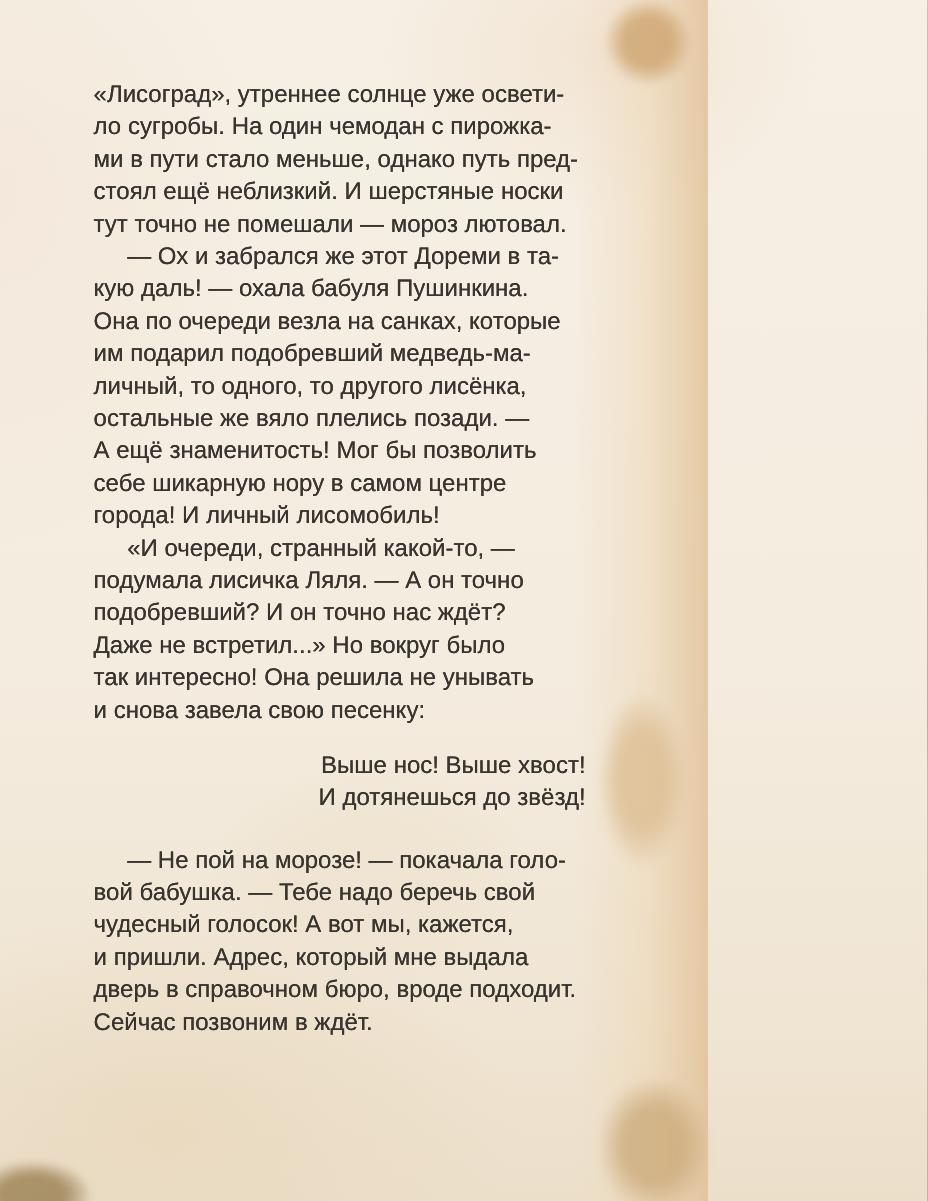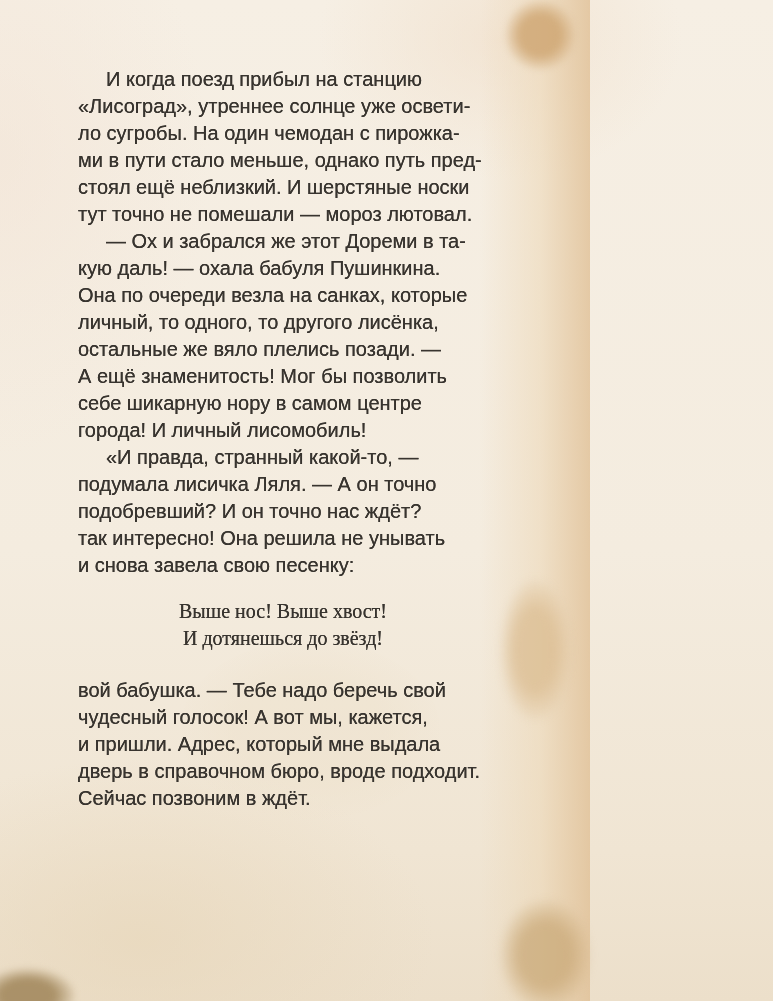--- a/index.html
+++ b/index.html
@@ -66,21 +66,21 @@
     linear-gradient(180deg,#f6efe4 0%,#f4ecdf 55%,#f0e5d3 85%,#ecdfca 100%);}
   .stain{position:absolute;border-radius:50%;}
   
   #story-text{
     position:absolute;left:78px;top:66px;width:445px;
     color:#38342f;font-size:20px;line-height:27px;
     text-shadow:0 0 .4px #38342f;
   }
   #story-text .line{height:27px;white-space:nowrap;}
   #story-text .indent{padding-left:28px;}
-  #story-text .verse{text-align:center;margin:19px 35px 25px 0;font-family:Liberation Serif, serif;}
+  #story-text .verse{text-align:right;margin:19px 35px 25px 0;}
 </style>
 </head>
 <body>
 
 <div id="page">
 
   <div id="photo">
 
     <div class="branchstroke" style="left:95px;top:-15px;width:230px;height:46px;transform:rotate(38deg);
                 background:radial-gradient(ellipse,#cfcec6 55%,rgba(207,206,198,0) 75%);opacity:.7;"></div>
@@ -139,49 +139,51 @@
          background:linear-gradient(90deg,rgba(236,214,180,0) 0%,rgba(236,214,180,.55) 55%,rgba(224,192,150,.8) 100%);"></div>
     <div class="stain" style="left:505px;top:0px;width:70px;height:70px;background:radial-gradient(circle,rgba(205,163,110,.8) 40%,rgba(205,163,110,0) 75%);filter:blur(3px);"></div>
     <div class="stain" style="left:500px;top:580px;width:70px;height:140px;background:radial-gradient(ellipse,rgba(217,185,140,.7) 40%,rgba(217,185,140,0) 75%);filter:blur(4px);"></div>
     <div class="stain" style="left:500px;top:900px;width:90px;height:110px;background:radial-gradient(ellipse,rgba(201,168,119,.75) 40%,rgba(201,168,119,0) 75%);filter:blur(4px);"></div>
     <div class="stain" style="left:-20px;top:968px;width:95px;height:55px;background:radial-gradient(ellipse,rgba(163,137,94,.9) 40%,rgba(163,137,94,0) 75%);filter:blur(3px);"></div>
     <div class="stain" style="left:180px;top:640px;width:260px;height:180px;background:radial-gradient(ellipse,rgba(238,226,205,.5) 40%,rgba(238,226,205,0) 75%);"></div>
   </div>
 
   <div id="story-text">
       <div class="para">
-        <div class="line indent">И когда поезд прибыл на станцию</div>
         <div class="line">«Лисоград», утреннее солнце уже освети-</div>
         <div class="line">ло сугробы. На один чемодан с пирожка-</div>
         <div class="line">ми в пути стало меньше, однако путь пред-</div>
         <div class="line">стоял ещё неблизкий. И шерстяные носки</div>
         <div class="line">тут точно не помешали — мороз лютовал.</div>
       </div>
       <div class="para">
         <div class="line indent">— Ох и забрался же этот Дореми в та-</div>
         <div class="line">кую даль! — охала бабуля Пушинкина.</div>
         <div class="line">Она по очереди везла на санках, которые</div>
+        <div class="line">им подарил подобревший медведь-ма-</div>
         <div class="line">личный, то одного, то другого лисёнка,</div>
         <div class="line">остальные же вяло плелись позади. —</div>
         <div class="line">А ещё знаменитость! Мог бы позволить</div>
         <div class="line">себе шикарную нору в самом центре</div>
         <div class="line">города! И личный лисомобиль!</div>
       </div>
       <div class="para">
-        <div class="line indent">«И правда, странный какой-то, —</div>
+        <div class="line indent">«И очереди, странный какой-то, —</div>
         <div class="line">подумала лисичка Ляля. — А он точно</div>
         <div class="line">подобревший? И он точно нас ждёт?</div>
+        <div class="line">Даже не встретил...» Но вокруг было</div>
         <div class="line">так интересно! Она решила не унывать</div>
         <div class="line">и снова завела свою песенку:</div>
       </div>
       <div class="verse">
         <div class="line">Выше нос! Выше хвост!</div>
         <div class="line">И дотянешься до звёзд!</div>
       </div>
       <div class="para">
+        <div class="line indent">— Не пой на морозе! — покачала голо-</div>
         <div class="line">вой бабушка. — Тебе надо беречь свой</div>
         <div class="line">чудесный голосок! А вот мы, кажется,</div>
         <div class="line">и пришли. Адрес, который мне выдала</div>
         <div class="line">дверь в справочном бюро, вроде подходит.</div>
         <div class="line">Сейчас позвоним в ждёт.</div>
       </div>
     </div>
 
 </div>
 

